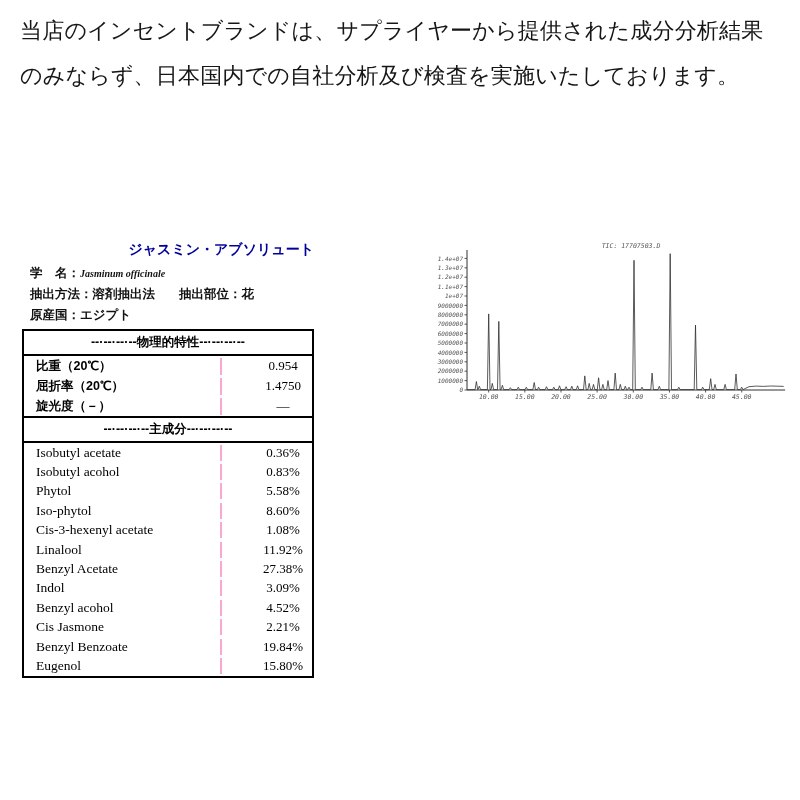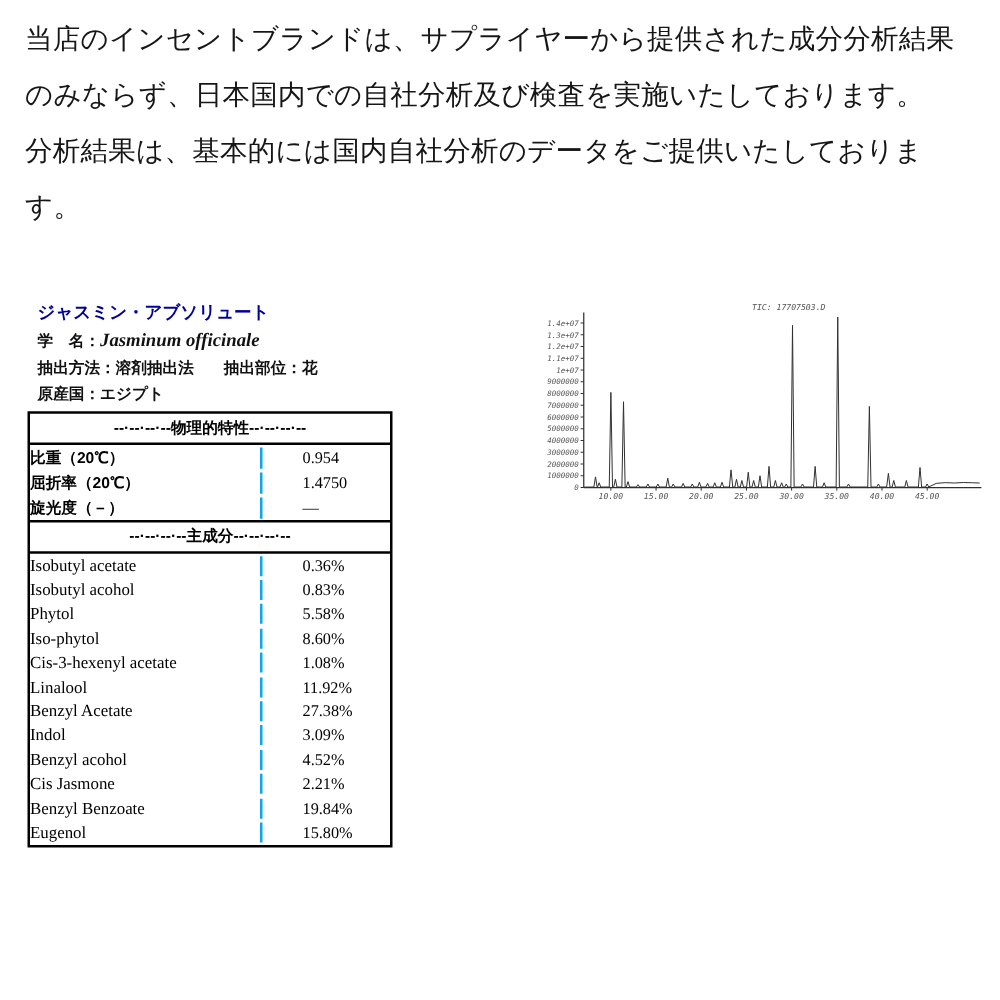--- a/index.html
+++ b/index.html
@@ -4,50 +4,49 @@
 <style>
   html,body{margin:0;padding:0;width:800px;height:800px;background:#ffffff;overflow:hidden;
     font-family:"Liberation Sans",sans-serif;}
   .intro{position:absolute;left:20px;top:8px;width:752px;font-size:22px;line-height:45px;
     color:#161616;letter-spacing:0.2px;}
   .intro p{margin:0;}
   
   .sheet{position:absolute;left:22px;top:241px;width:292px;color:#000;}
   .brand-name{font-size:14px;font-weight:bold;margin:0 0 6px 8px;}
   .info-line{margin:0 0 4px 8px;font-size:12.5px;font-weight:bold;color:#111;}
-  .sci-name{font-size:15px;font-style:italic;font-weight:bold;
+  .sci-name{font-size:10px;font-style:italic;font-weight:bold;
     font-family:"Liberation Serif",serif;}
   .gap{display:inline-block;width:24px;}
   .tbl{border:2px solid #000;width:288px;margin-top:5px;}
   .sec-hdr{border-top:2px solid #000;border-bottom:2px solid #000;text-align:center;
     font-size:12.5px;font-weight:bold;padding:3px 16px;}
   .sec-hdr.first{border-top:none;}
   .trow{display:flex;align-items:center;}
-  .trow .lbl{width:184px;border-right:2px solid #0ea5e9;padding-left:0;box-sizing:content-box;}
-  .trow .val{flex:1;text-align:left;font-family:"Liberation Serif",serif;padding-left:32px;}
+  .trow .lbl{width:184px;border-right:2px solid #f9a8d4;padding-left:12px;box-sizing:content-box;}
+  .trow .val{flex:1;text-align:center;font-family:"Liberation Serif",serif;padding-left:32px;}
   .phys .trow{height:20px;font-size:12.5px;}
   .phys .lbl{font-weight:bold;}
   .phys .val{font-size:13px;}
   .comp .trow{height:19.4px;}
   .comp .lbl{font-family:"Liberation Serif",serif;font-size:13.5px;}
   .comp .val{font-size:13px;}
   
   .chart{position:absolute;left:416px;top:236px;width:396px;height:170px;font-style:italic;}
   .chart svg{display:block;}
 </style>
 </head>
 <body>
 
 <div class="intro">
   <p>当店のインセントブランドは、サプライヤーから提供された成分分析結果のみならず、日本国内での自社分析及び検査を実施いたしております。</p>
-  <p>分析結果は、基本的には国内自社分析のデータをご提供いたしております。</p>
 </div>
 
 <div class="sheet">
-  <div class="brand-name" id="brand-name" style="color: rgb(0, 0, 153);">ジャスミン・アブソリュート</div>
+  <div class="brand-name" id="brand-name" style="color: rgb(0, 0, 153); text-align: right;">ジャスミン・アブソリュート</div>
 
   <div class="info-line">
     <span>学　名：</span><span class="sci-name">Jasminum officinale</span>
   </div>
 
   <div class="info-line">
     <span>抽出方法：</span><span>溶剤抽出法</span><span class="gap"></span><span>抽出部位：</span><span>花</span>
   </div>
 
   <div class="info-line">

